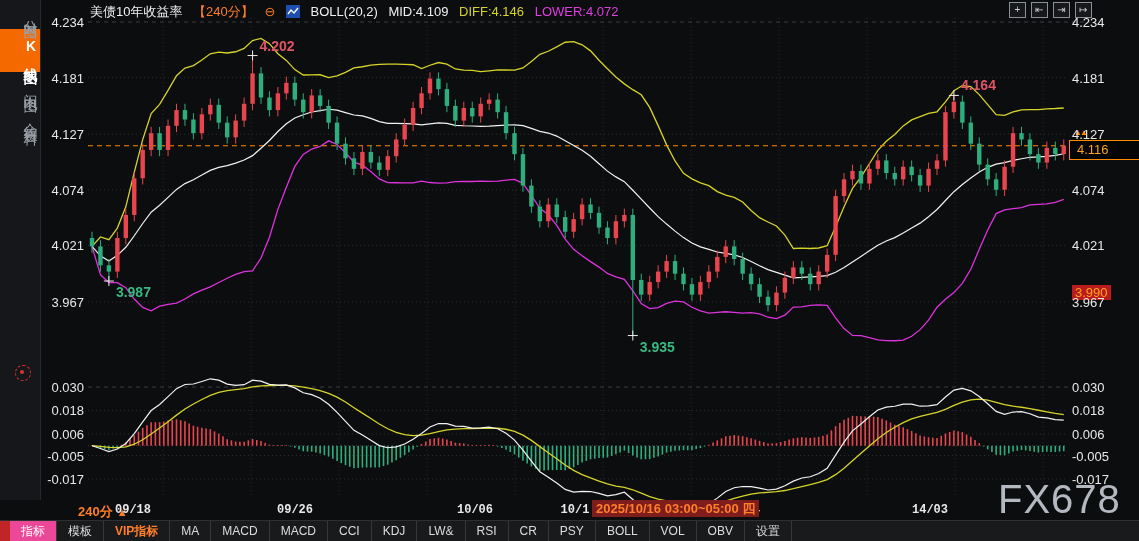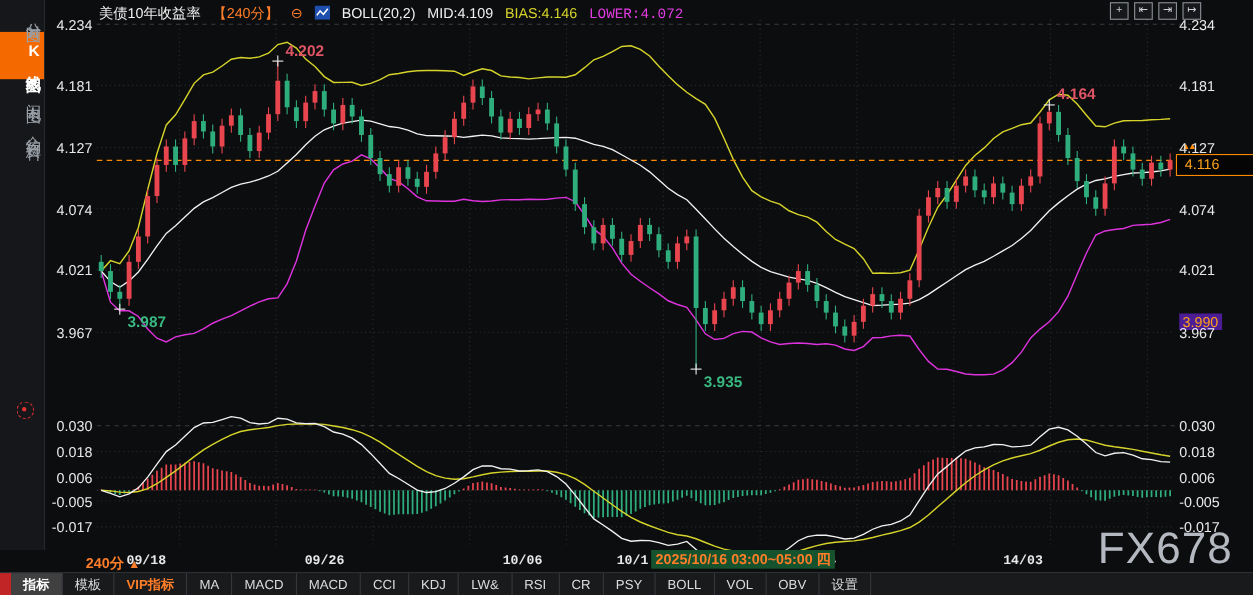--- a/index.html
+++ b/index.html
@@ -8,47 +8,47 @@
   .abs{position:absolute;}
   #cv{left:0;top:0;}
   
   #sidebar{left:0;top:0;width:40px;height:500px;background:#15171a;border-right:1px solid #26282c;}
   .side-tab{width:40px;text-align:center;padding:9px 0;margin-bottom:2px;color:#9aa0a8;font-size:14px;
             writing-mode:vertical-rl;text-orientation:upright;letter-spacing:3px;cursor:pointer;}
   .side-tab.active{background:#f56a00;color:#fff;font-weight:bold;}
   
   #header{left:90px;top:3px;font-size:13px;white-space:nowrap;}
   #header span{margin-right:7px;}
-  .t-white{color:#f0f0f0;margin-top:18px;} .t-orange{color:#ff7e29;} .t-yellow{color:#d6d32b;} .t-magenta{color:#e23ce2;font-family:Liberation Mono, monospace;}
+  .t-white{color:#f0f0f0;margin-top:18px;} .t-orange{color:#ff7e29;} .t-yellow{color:#d6d32b;} .t-magenta{color:#e23ce2;}
   #chart-type-icon{display:inline-block;vertical-align:-2px;}
   
   #winbtns{right:47px;top:2px;display:flex;gap:5px;}
   .wbtn{width:15px;height:14px;border:1px solid #8b8f96;color:#cfd2d8;font-size:10px;line-height:13px;
         text-align:center;background:#17181b;cursor:pointer;}
   .xtick{position:absolute;font-size:12px;font-weight:bold;color:#e8e8e8;transform:translateX(-50%);font-family:Liberation Mono, monospace;}
   
   #price-box{left:1069px;top:140px;width:66px;height:18px;border:1px solid #ff8a00;background:#050505;
              color:#ffa21a;font-size:13px;line-height:17px;padding-left:7px;}
   #price-arrow{left:1074px;top:128px;color:#ff8a00;font-size:8px;letter-spacing:-2px;}
-  #prev-label{left:1072px;top:285px;color:#ffa21a;font-size:13px;background:#4c1d95;padding:0 3px;}
+  #prev-label{left:1072px;top:285px;color:#ffa21a;font-size:13px;background:#b91c1c;padding:0 3px;}
   
   #macd-header{left:92px;top:366px;font-size:13px;white-space:nowrap;}
   #macd-header span{margin-right:10px;}
   #macd-icon{left:15px;top:365px;width:14px;height:14px;border:1px dashed #e03030;border-radius:50%;}
   #macd-icon i{position:absolute;left:4px;top:4px;width:4px;height:4px;background:#e03030;border-radius:50%;}
   
   #period-label{left:78px;top:503px;font-size:13px;font-weight:bold;color:#ff7e29;}
   #period-label .arr{font-size:11px;margin-left:4px;}
-  #tooltip{left:592px;top:500px;background:#14532d;color:#ff7e29;font-size:13px;font-weight:bold;
+  #tooltip{left:592px;top:500px;background:#7f1d1d;color:#ff7e29;font-size:13px;font-weight:bold;
            padding:0 4px;line-height:17px;white-space:nowrap;}
   #toolbar{left:0;top:520px;width:1139px;height:21px;background:#191a1c;border-top:1px solid #2e2f33;
            display:flex;align-items:stretch;font-size:12px;}
   #red-block{width:10px;background:#c22525;}
   .tb-item{padding:0 11px;line-height:20px;color:#dcdcdc;border-right:1px solid #36373b;cursor:pointer;white-space:nowrap;}
-  .tb-item.active{background:#404040;color:#fff;font-weight:bold;}
+  .tb-item.active{background:#ec4899;color:#fff;font-weight:normal;}
   .tb-item.vip{color:#ff7e29;font-weight:bold;text-align:right;}
   #watermark{left:998px;top:477px;font-size:40px;letter-spacing:1px;color:#c3c7cf;opacity:.92;}
   .hitzone{background:transparent;}
 </style>
 </head>
 <body>
 
 <div id="app">
 
   <svg id="cv" class="abs" width="1139" height="541" xmlns="http://www.w3.org/2000/svg">
@@ -584,21 +584,21 @@
   <div id="header" class="abs">
     <span class="t-white">美债10年收益率</span>
     <span class="t-orange">【240分】</span>
     <span class="t-orange">⊖</span>
     <span id="chart-type-icon"><svg width="14" height="13">
           <rect x="0" y="0" width="14" height="13" fill="#1e4fae"></rect>
           <polyline points="2,9 5,5 8,8 12,3" stroke="#fff" stroke-width="1.4" fill="none"></polyline>
         </svg></span>
     <span class="t-white">BOLL(20,2)</span>
     <span class="t-white">MID:4.109</span>
-    <span class="t-yellow">BIAS:4.146</span>
+    <span class="t-yellow">DIFF:4.146</span>
     <span class="t-magenta">LOWER:4.072</span>
   </div>
 
   <div id="winbtns" class="abs">
       <div class="wbtn">+</div>
       <div class="wbtn">⇤</div>
       <div class="wbtn">⇥</div>
       <div class="wbtn">↦</div>
     </div>
 

